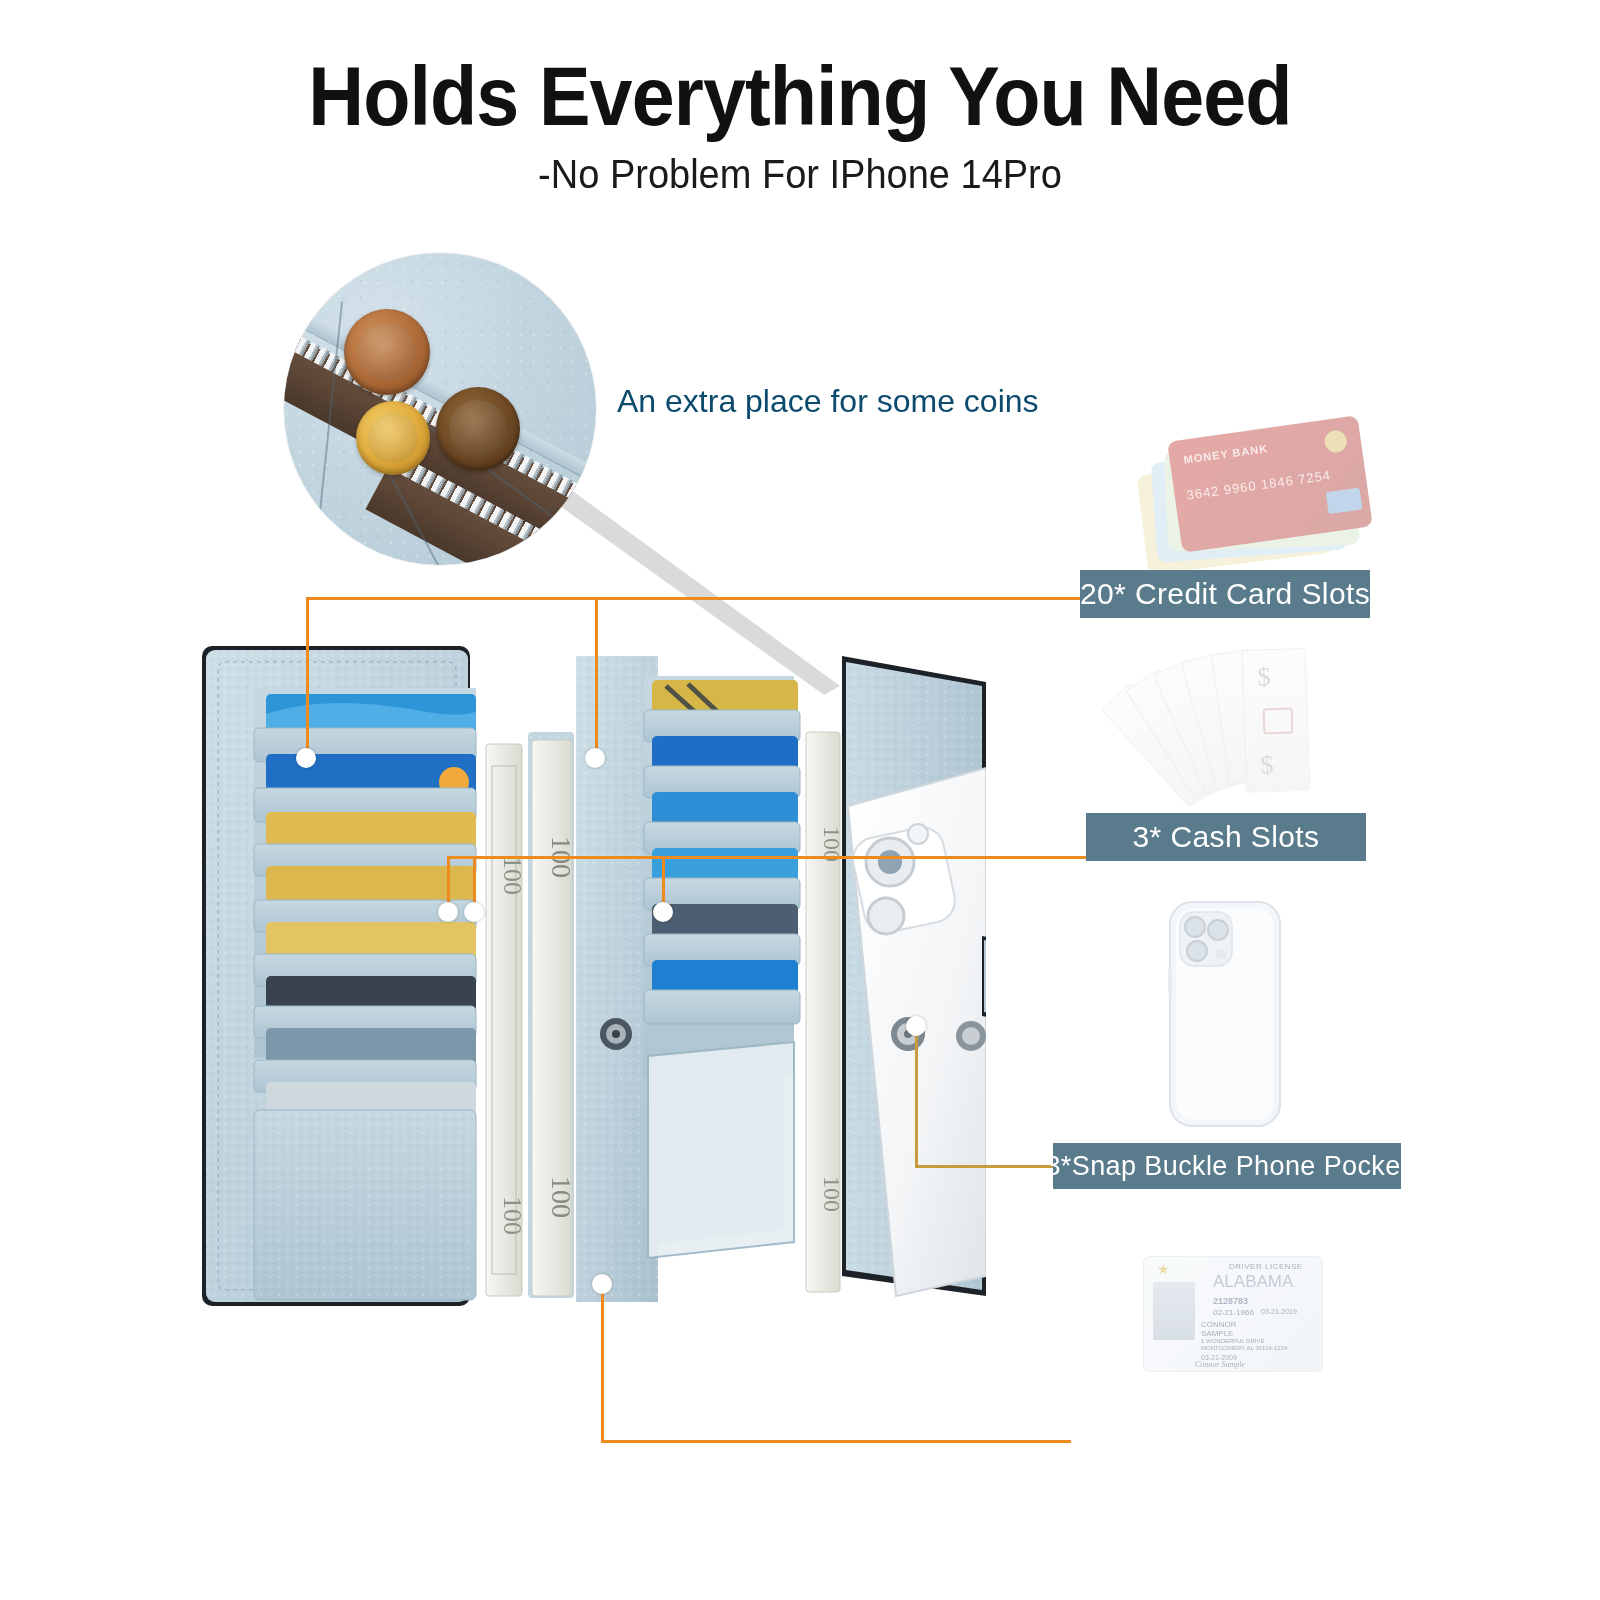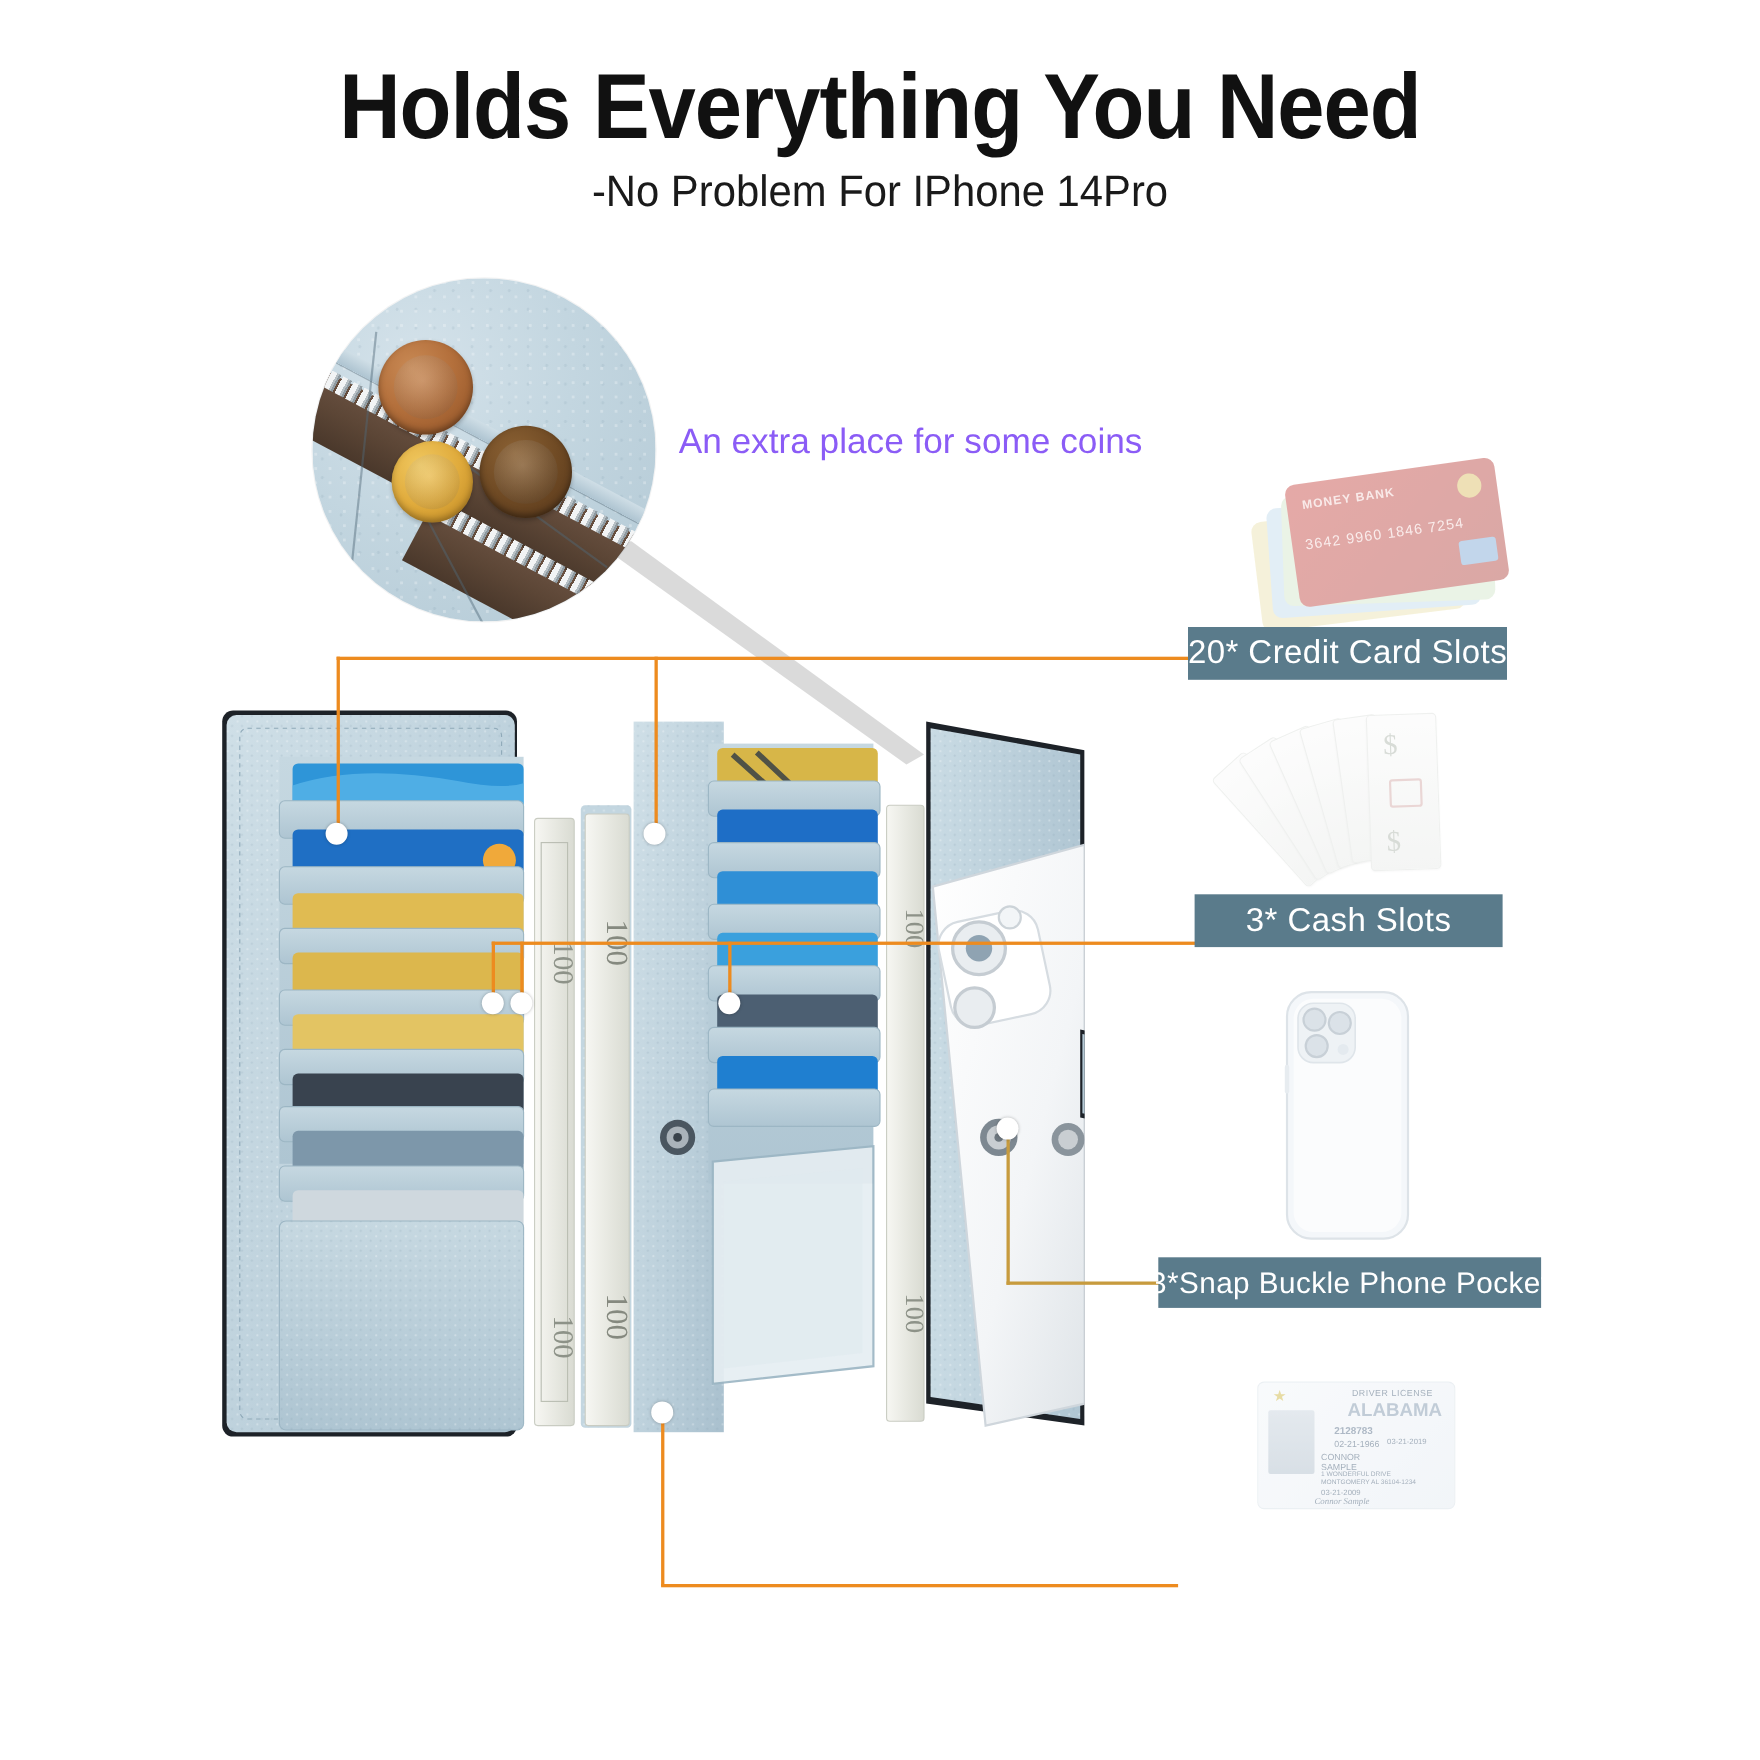--- a/index.html
+++ b/index.html
@@ -76,21 +76,21 @@
     background:radial-gradient(circle at 38% 30%,#8c6234 0%,#6f4a24 50%,#54351a 100%);
     box-shadow:inset 0 -3px 6px rgba(0,0,0,.4),0 2px 4px rgba(0,0,0,.25);}
   .coin.c3{left:72px;top:148px;width:74px;height:74px;
     background:radial-gradient(circle at 35% 30%,#f0c860 0%,#e0ab3c 50%,#b9821f 100%);
     box-shadow:inset 0 -3px 6px rgba(0,0,0,.28),0 2px 4px rgba(0,0,0,.2);}
   .coin-face{position:absolute;inset:16%;border-radius:50%;
     background:radial-gradient(circle at 45% 40%, rgba(255,255,255,.18), rgba(0,0,0,.10));}
 
   
   .zip-head{position:absolute;left:617px;top:338px;font-size:33px;font-weight:bold;color:#111;}
-  .zip-sub{position:absolute;left:617px;top:383px;font-size:32px;color:#8b5cf6;}
+  .zip-sub{position:absolute;left:617px;top:383px;font-size:32px;color:#0c4a6e;}
 
   
   .pointer{position:absolute;left:540px;top:490px;}
 
   
   .wallet{position:absolute;left:196px;top:636px;width:790px;height:680px;}
 
   
   .conn{position:absolute;background:#ed8b1f;}
   .conn.v{width:3px;}
@@ -364,21 +364,21 @@
     <circle cx="31" cy="53" r="10" fill="#dbe2e8" stroke="#c8d0d7" stroke-width="2"></circle>
     <circle cx="55" cy="56" r="5" fill="#e4eaef"></circle>
     <rect x="2" y="70" width="4" height="26" rx="2" fill="#e7ecf0"></rect>
   </svg>
 
   <div class="license">
     <div style="position:absolute;inset:0;background:linear-gradient(135deg,#f4f7fa,#e8eef4);border:1px solid #dce4ea;border-radius:6px;"></div>
     <div style="position:absolute;left:10px;top:26px;width:42px;height:58px;background:linear-gradient(180deg,#cfd9e2,#b9c6d2);border-radius:2px;"></div>
     <div style="position:absolute;left:14px;top:6px;width:14px;height:14px;color:#d4c05a;font-size:14px;line-height:14px;">★</div>
     <div class="lic-text" style="left:86px;top:6px;font-size:8px;letter-spacing:.5px;">DRIVER LICENSE</div>
-    <div class="lic-text" style="left:70px;top:16px;font-size:17px;font-weight:bold;color:#8fa3b8;margin-left:12px;">ALABAMA</div>
+    <div class="lic-text" style="left:70px;top:16px;font-size:17px;font-weight:normal;color:#8fa3b8;">ALABAMA</div>
     <div class="lic-text" style="left:70px;top:40px;font-size:9px;font-weight:bold;color:#6d8198;">2128783</div>
     <div class="lic-text" style="left:70px;top:52px;font-size:8px;">02-21-1966</div>
     <div class="lic-text" style="left:58px;top:64px;font-size:8px;">CONNOR</div>
     <div class="lic-text" style="left:58px;top:73px;font-size:8px;">SAMPLE</div>
     <div class="lic-text" style="left:58px;top:82px;font-size:6px;">1 WONDERFUL DRIVE</div>
     <div class="lic-text" style="left:58px;top:89px;font-size:6px;">MONTGOMERY AL 36104-1234</div>
     <div class="lic-text" style="left:58px;top:98px;font-size:7px;">03-21-2009</div>
     <div class="lic-text" style="left:118px;top:52px;font-size:7px;">03-21-2019</div>
     <div class="lic-text" style="left:52px;top:104px;font-size:8px;font-style:italic;font-family:'Liberation Serif',serif;">Connor Sample</div>
   </div>

